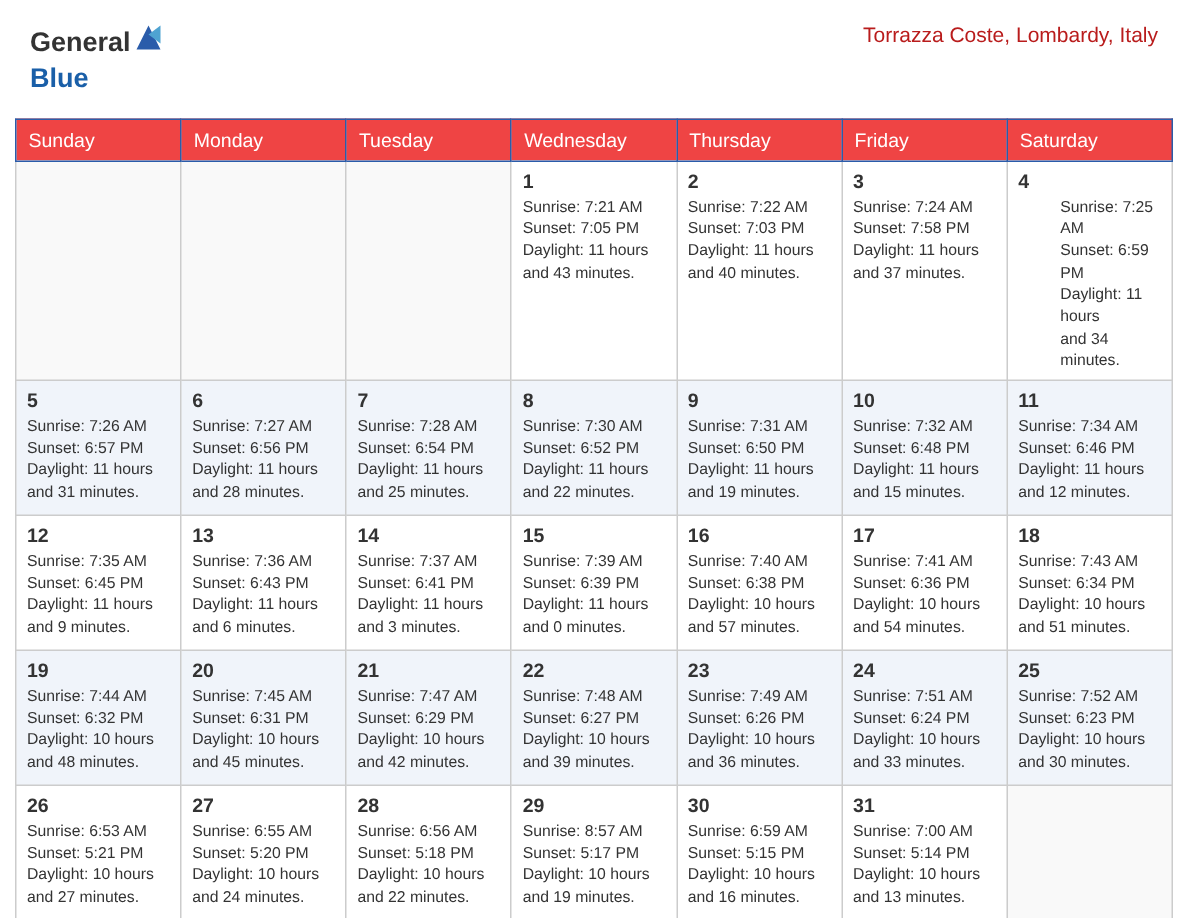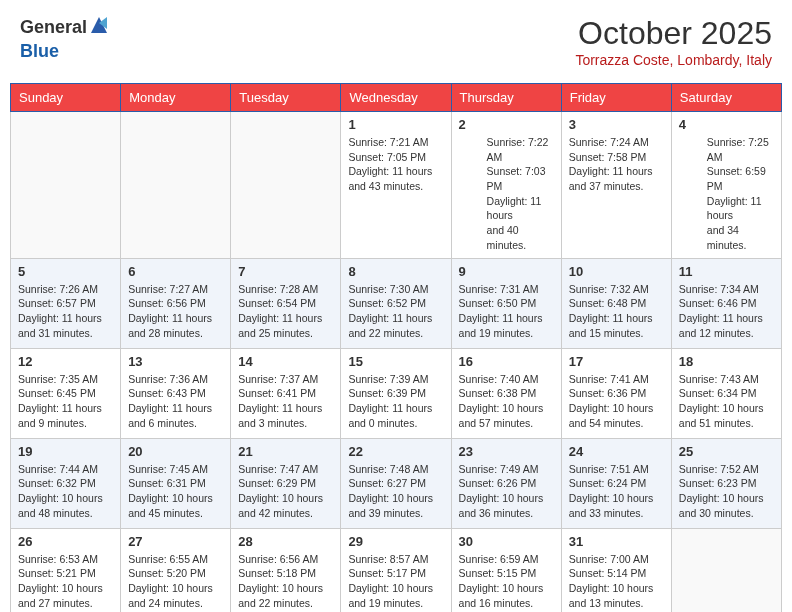--- a/index.html
+++ b/index.html
@@ -102,21 +102,20 @@
             <polygon points="10,8 18,2 18,14" fill="#4fa3d1"></polygon>
           </svg>
         </span>
       </div>
       <div>
         <span class="logo-text-blue">Blue</span>
       </div>
     </div>
   </div>
   <div class="title-block">
-    <div class="month-title">October 2025</div>
     <div class="location-title">Torrazza Coste, Lombardy, Italy</div>
   </div>
 </div>
 
 <table class="calendar">
   <thead>
     <tr>
     <th>Sunday</th>
         <th>Monday</th>
         <th>Tuesday</th>
@@ -133,21 +132,21 @@
         <td class="empty"></td>
         <td>
           <span class="day-number">1</span>
           <div class="day-info" style="white-space: pre-line;">Sunrise: 7:21 AM
 Sunset: 7:05 PM
 Daylight: 11 hours
 and 43 minutes.</div>
         </td>
         <td>
           <span class="day-number">2</span>
-          <div class="day-info" style="white-space: pre-line; margin-left: 28px;">Sunrise: 7:22 AM
+          <div class="day-info" style="white-space: pre-line;">Sunrise: 7:22 AM
 Sunset: 7:03 PM
 Daylight: 11 hours
 and 40 minutes.</div>
         </td>
         <td>
           <span class="day-number">3</span>
           <div class="day-info" style="white-space: pre-line;">Sunrise: 7:24 AM
 Sunset: 7:58 PM
 Daylight: 11 hours
 and 37 minutes.</div>

